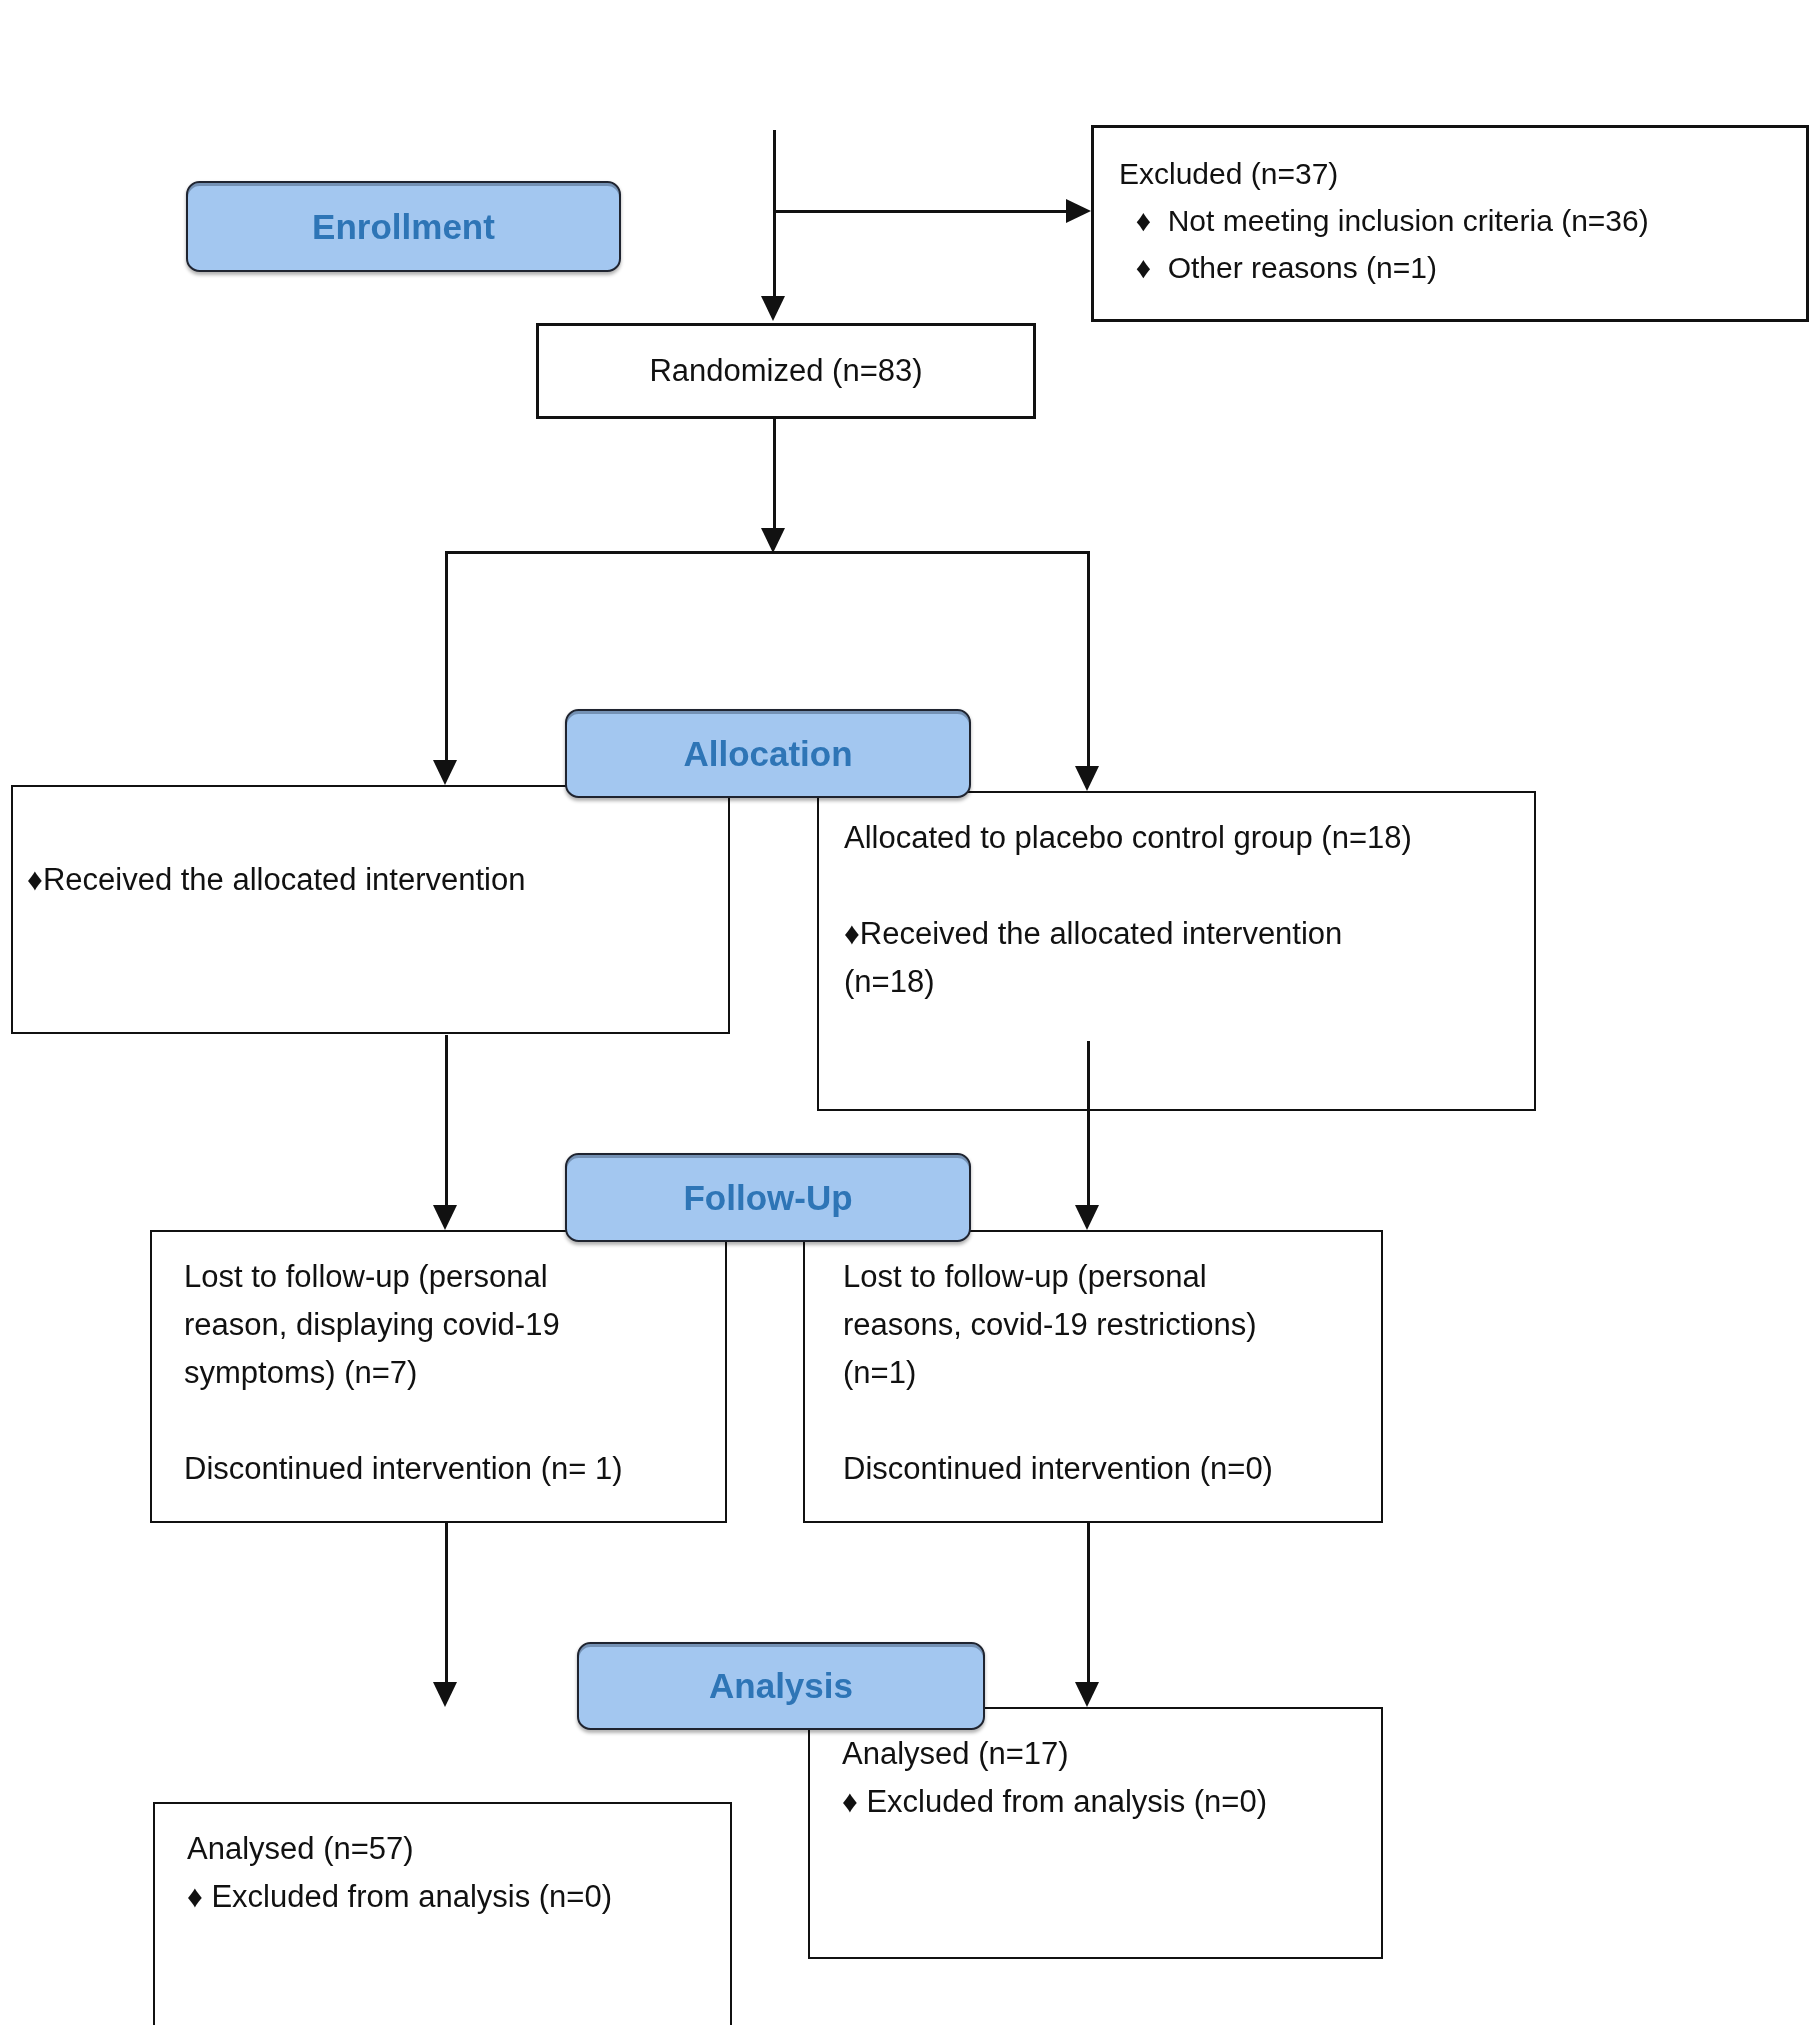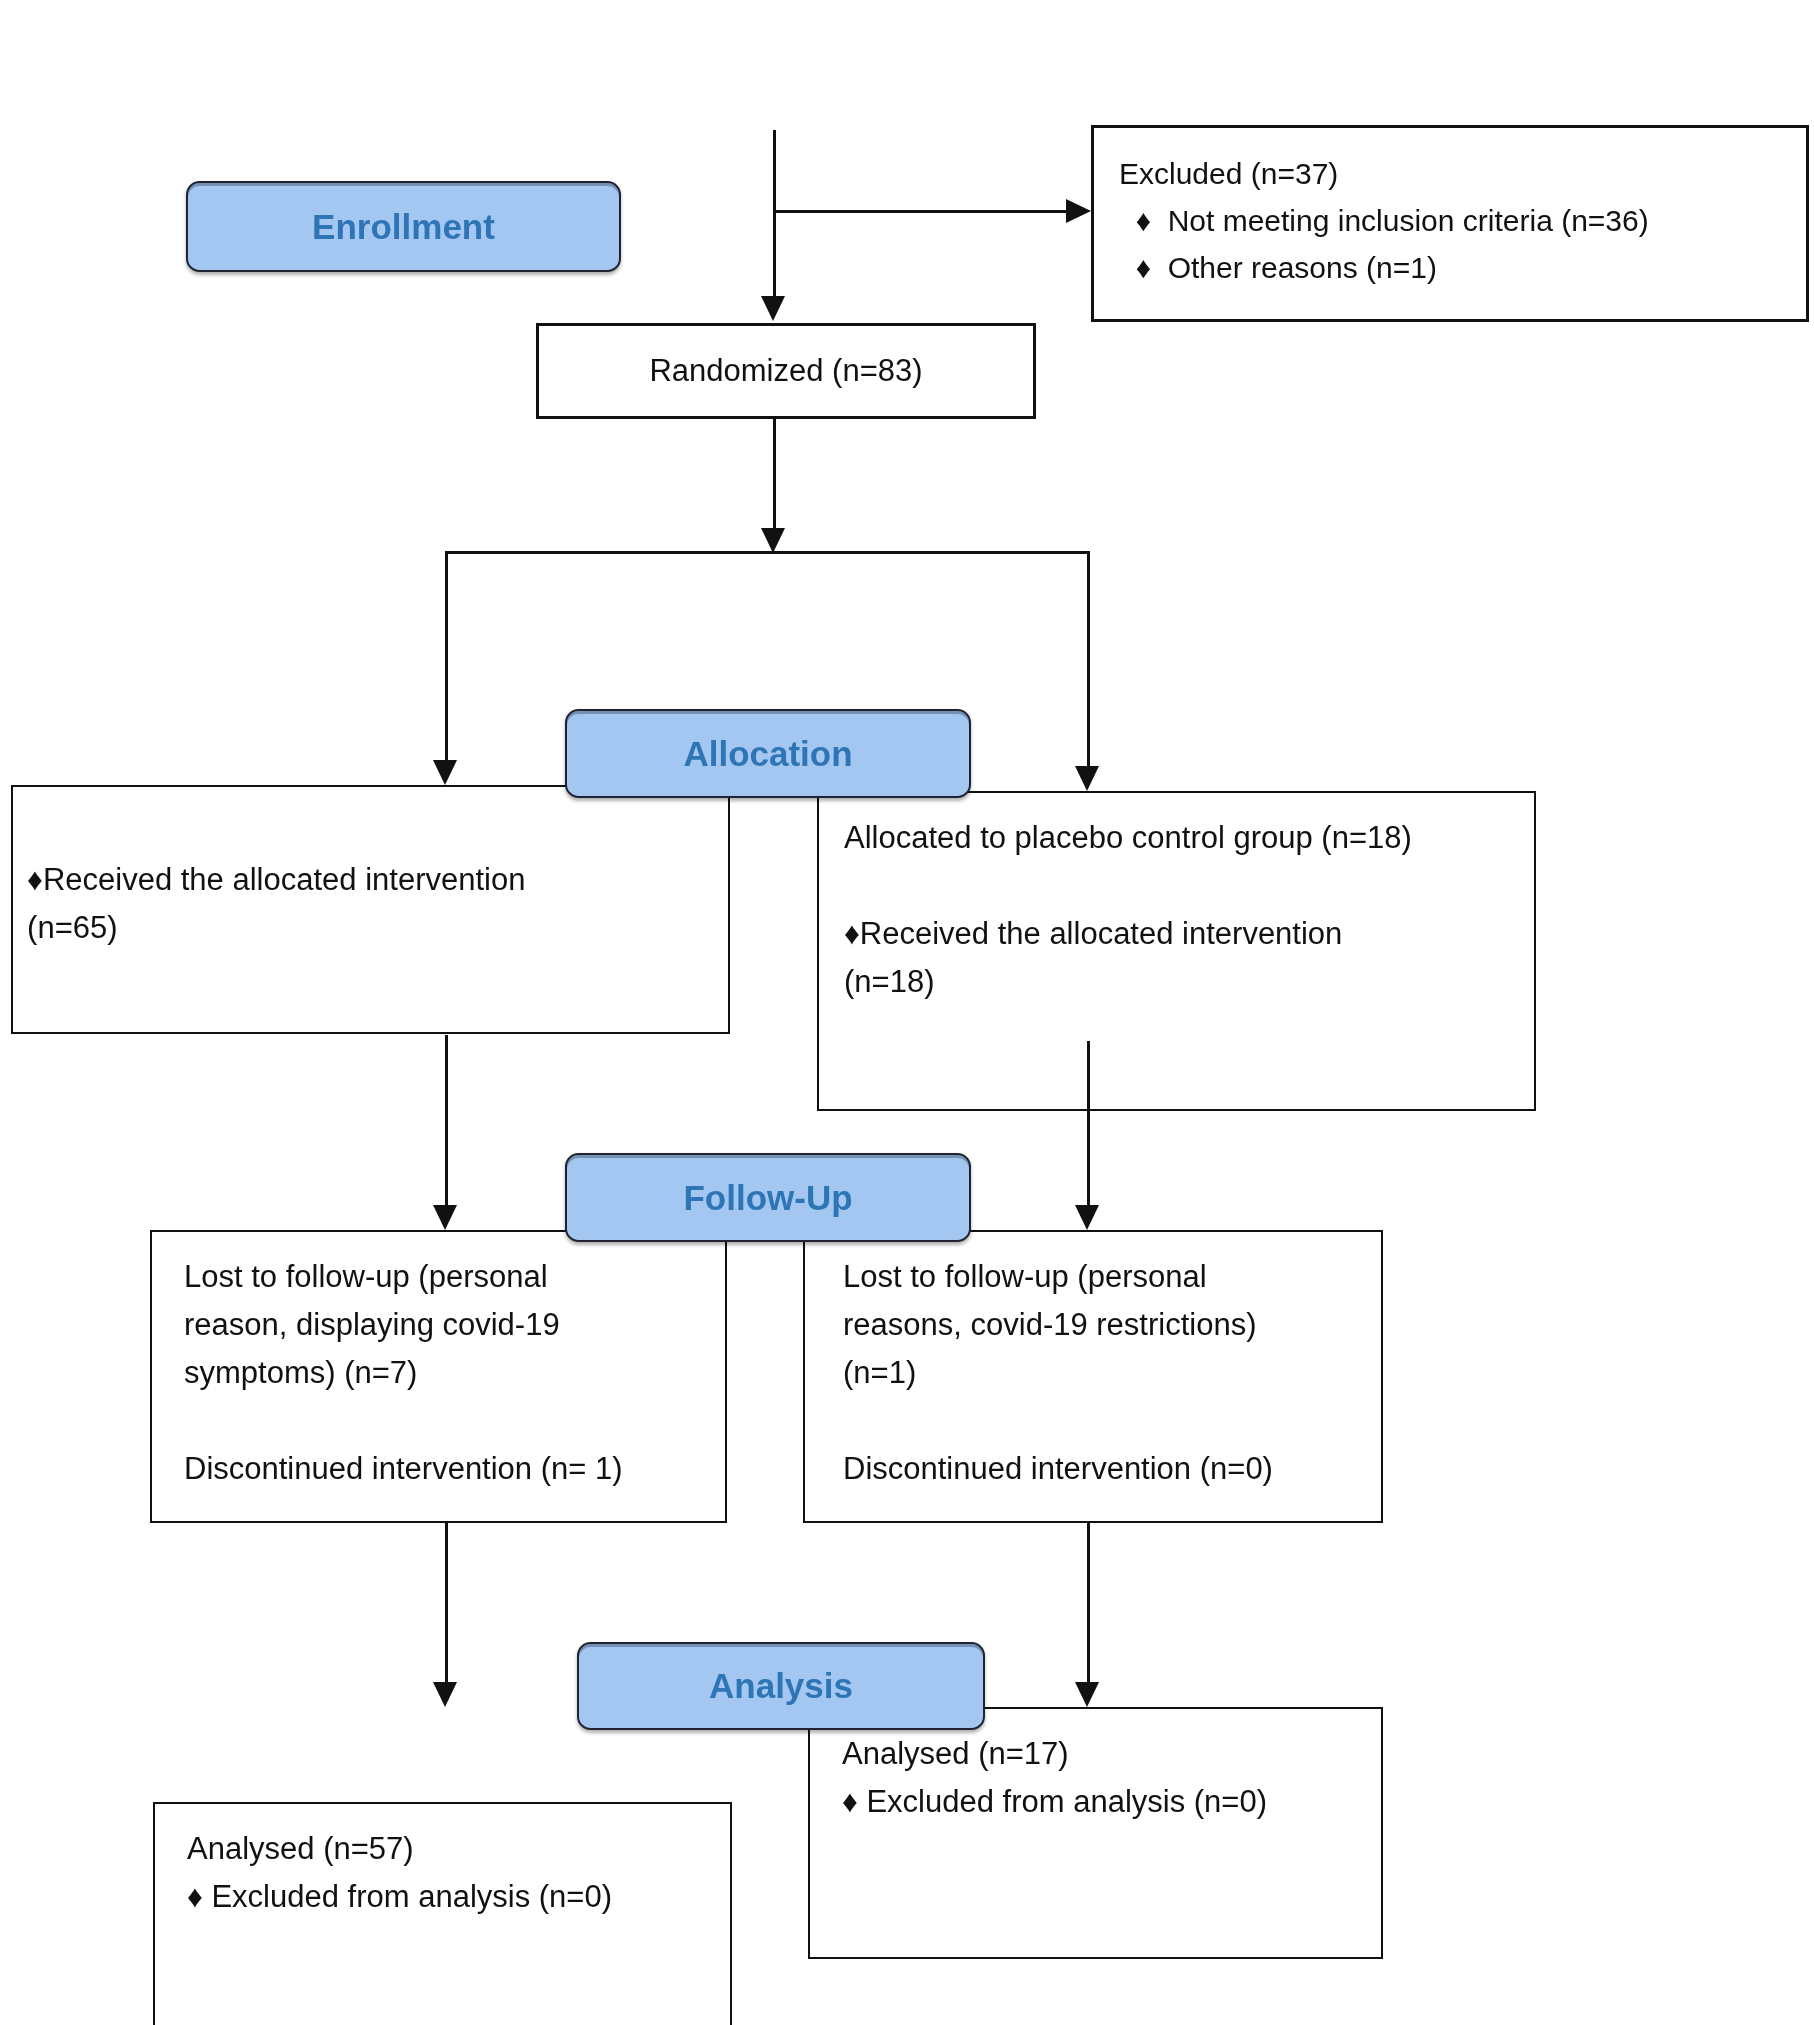--- a/index.html
+++ b/index.html
@@ -68,21 +68,20 @@
   <div class="hline" style="left:445px;top:551px;width:644px;"></div>
   <div class="vline" style="left:445px;top:551px;height:210px;"></div>
   <div class="arr-d" style="left:433px;top:760px;"></div>
   <div class="vline" style="left:1087px;top:551px;height:215px;"></div>
   <div class="arr-d" style="left:1075px;top:766px;"></div>
 
   <div class="box txt" style="left:10.5px;top:785px;width:719px;height:249px;padding:21px 10.5px 0 14.6px;">
     <div>
         <div class="tline"></div>
         <div class="tline">♦Received the allocated intervention</div>
-        <div class="tline">(n=65)</div>
       </div>
   </div>
   <div class="box txt" style="left:817px;top:791px;width:719px;height:320px;padding:21px 10.5px 0 25px;">
     <div>
         <div class="tline">Allocated to placebo control group (n=18)</div>
         <div class="tline"></div>
         <div class="tline">♦Received the allocated intervention</div>
         <div class="tline">(n=18)</div>
       </div>
   </div>

